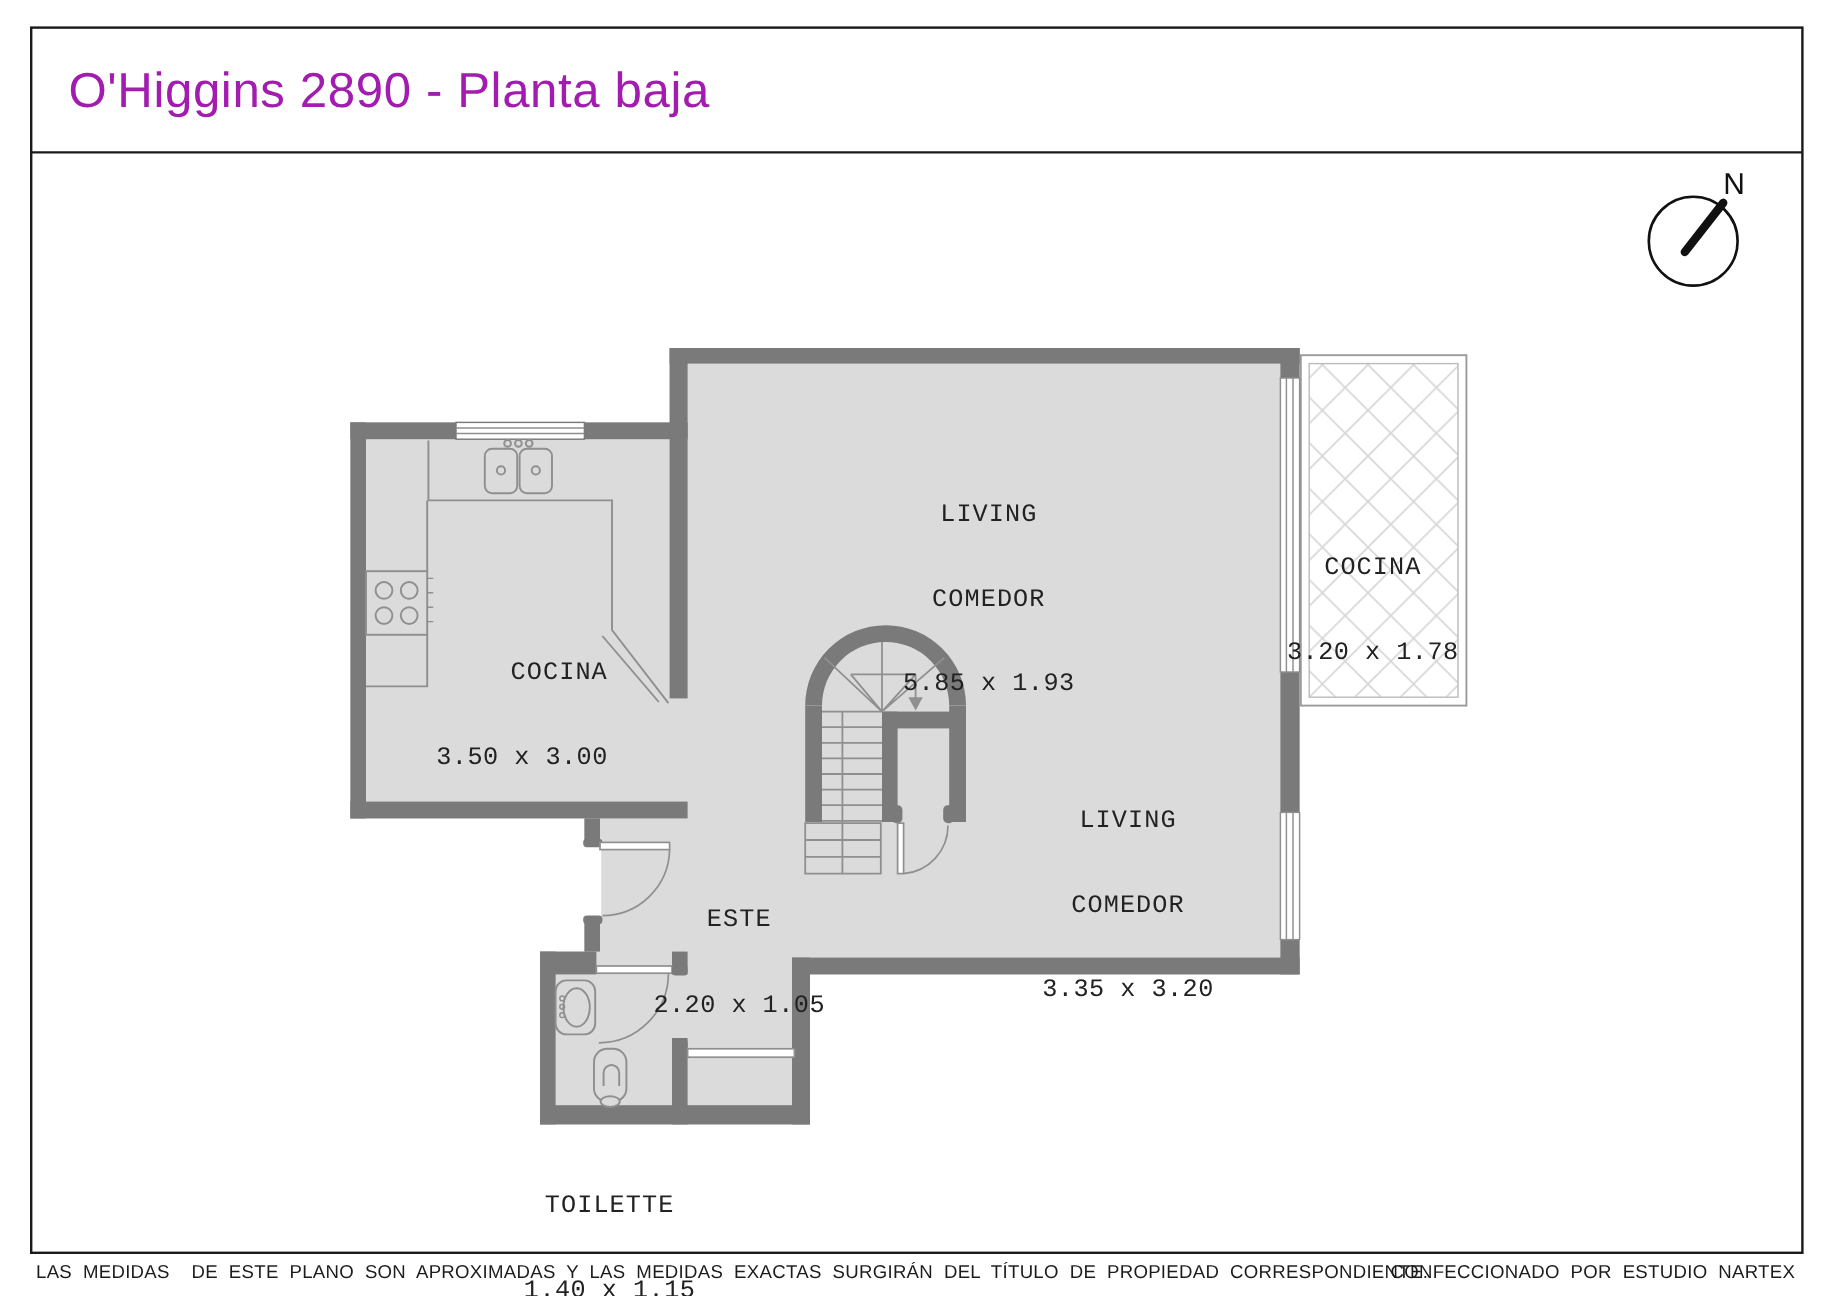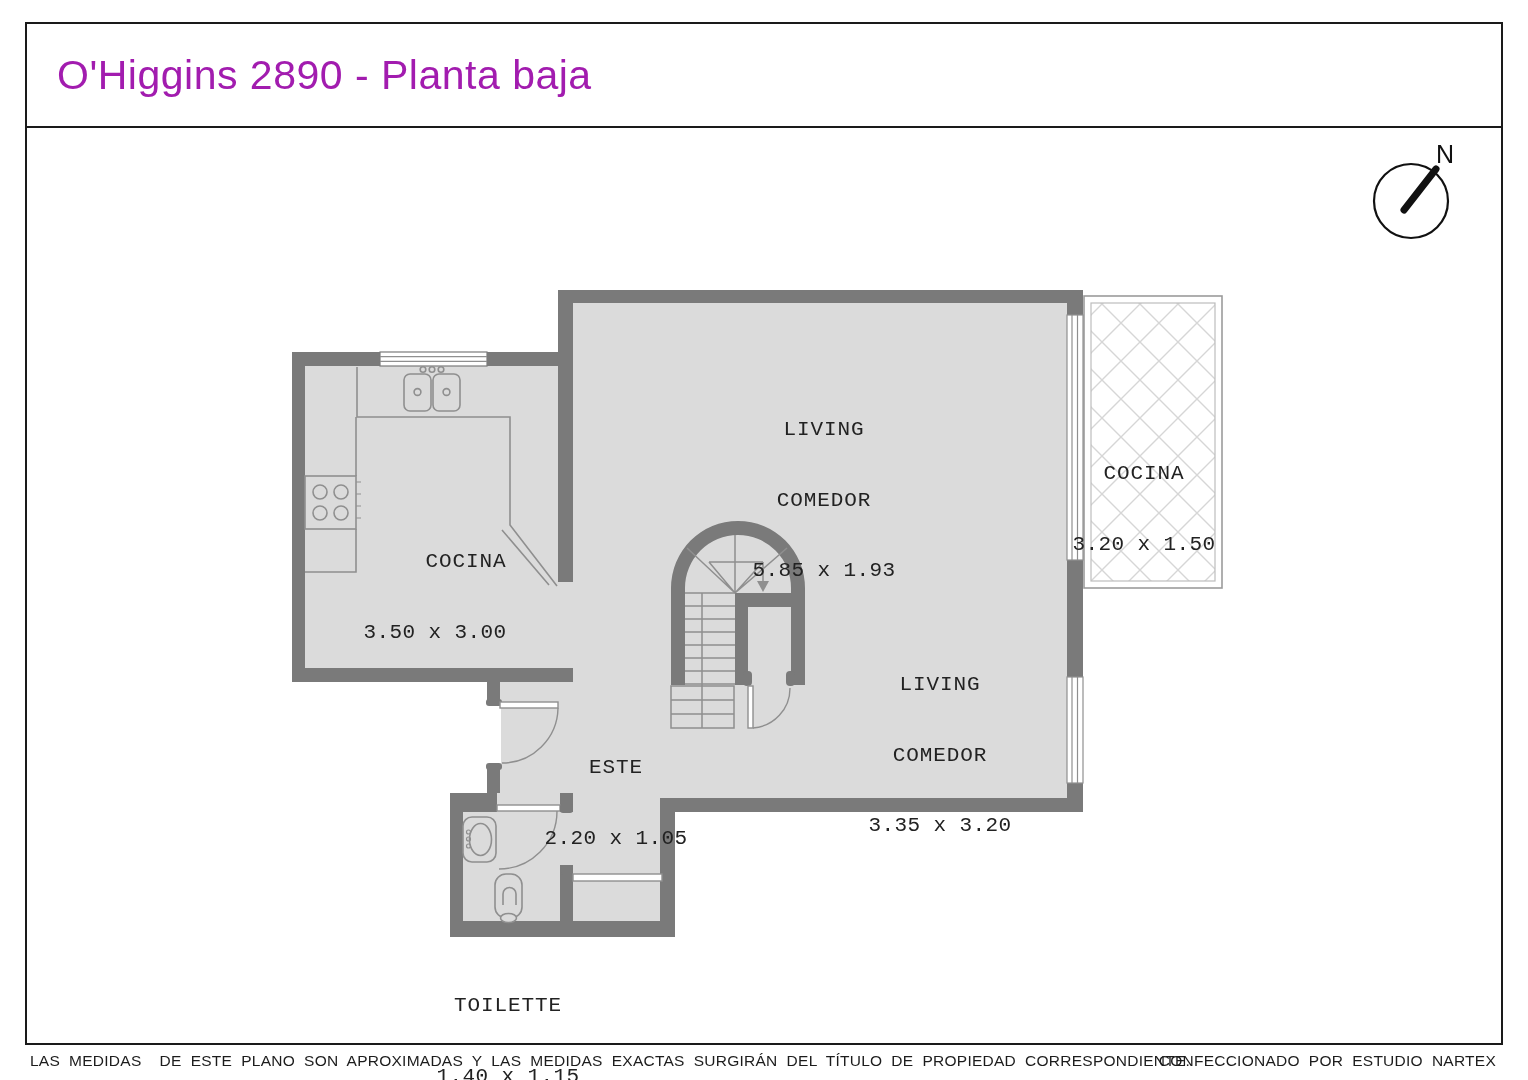--- a/index.html
+++ b/index.html
@@ -182,21 +182,21 @@
   <div class="dims">3.35 x 3.20</div>
 </div>
 
 <div class="abs room-label" style="left:616px;top:709px;">
   <div>ESTE</div>
   <div class="dims">2.20 x 1.05</div>
 </div>
 
 <div class="abs room-label" style="left:1144px;top:415px;">
   <div>COCINA</div>
-  <div class="dims">3.20 x 1.50</div>
+  <div class="dims">3.20 x 1.78</div>
 </div>
 
 <div class="abs room-label" style="left:508px;top:947px;">
   <div>TOILETTE</div>
   <div class="dims">1.40 x 1.15</div>
 </div>
 
 <div class="abs footer-text footer-left">LAS MEDIDAS  DE ESTE PLANO SON APROXIMADAS Y LAS MEDIDAS EXACTAS SURGIRÁN DEL TÍTULO DE PROPIEDAD CORRESPONDIENTE.</div>
 <div class="abs footer-text footer-right">CONFECCIONADO POR ESTUDIO NARTEX</div>
 

